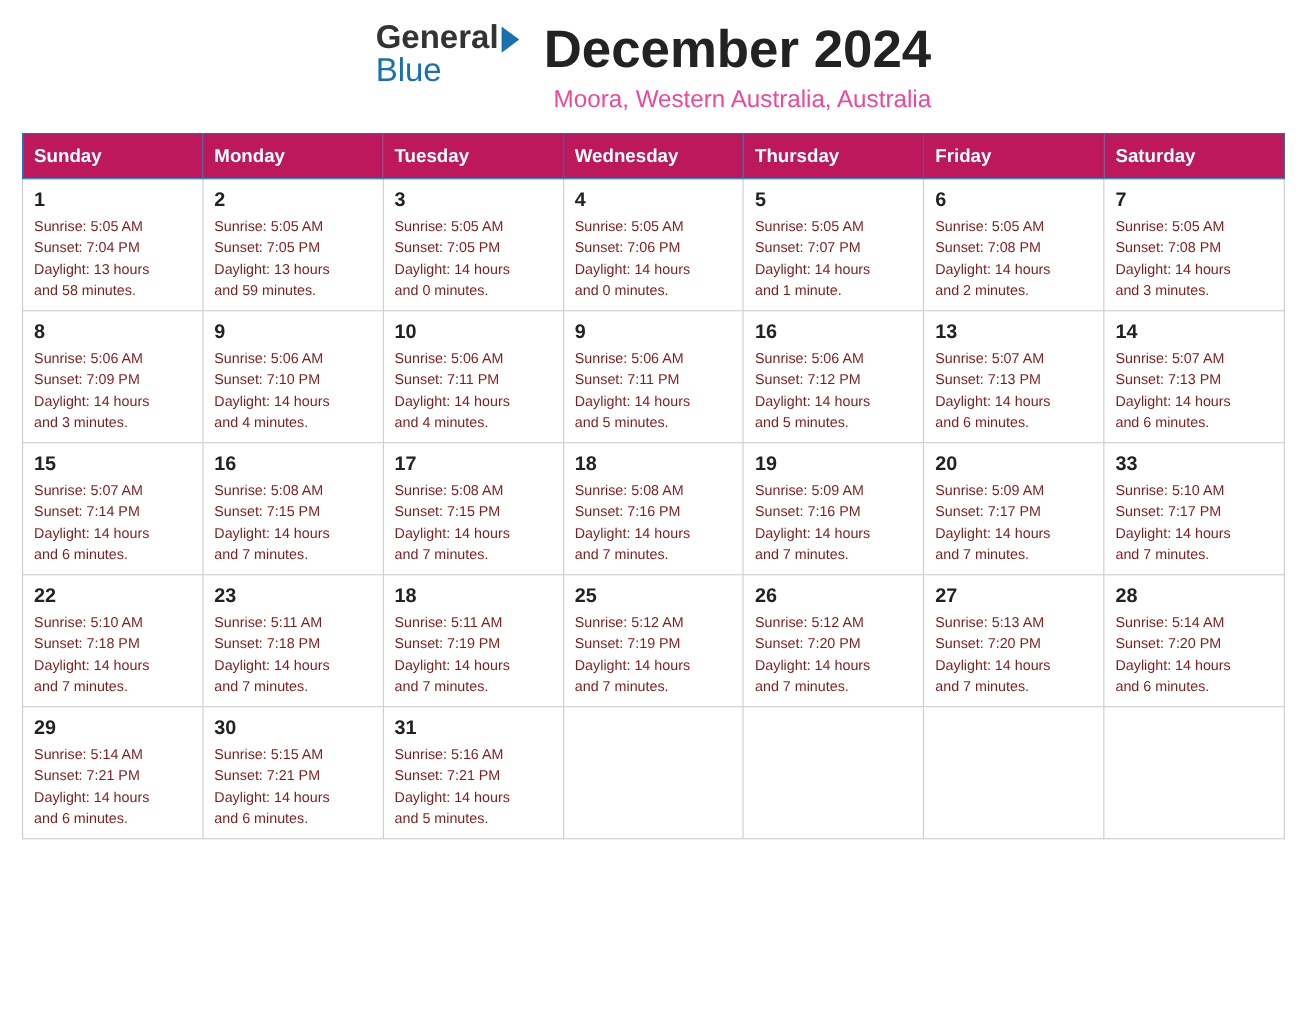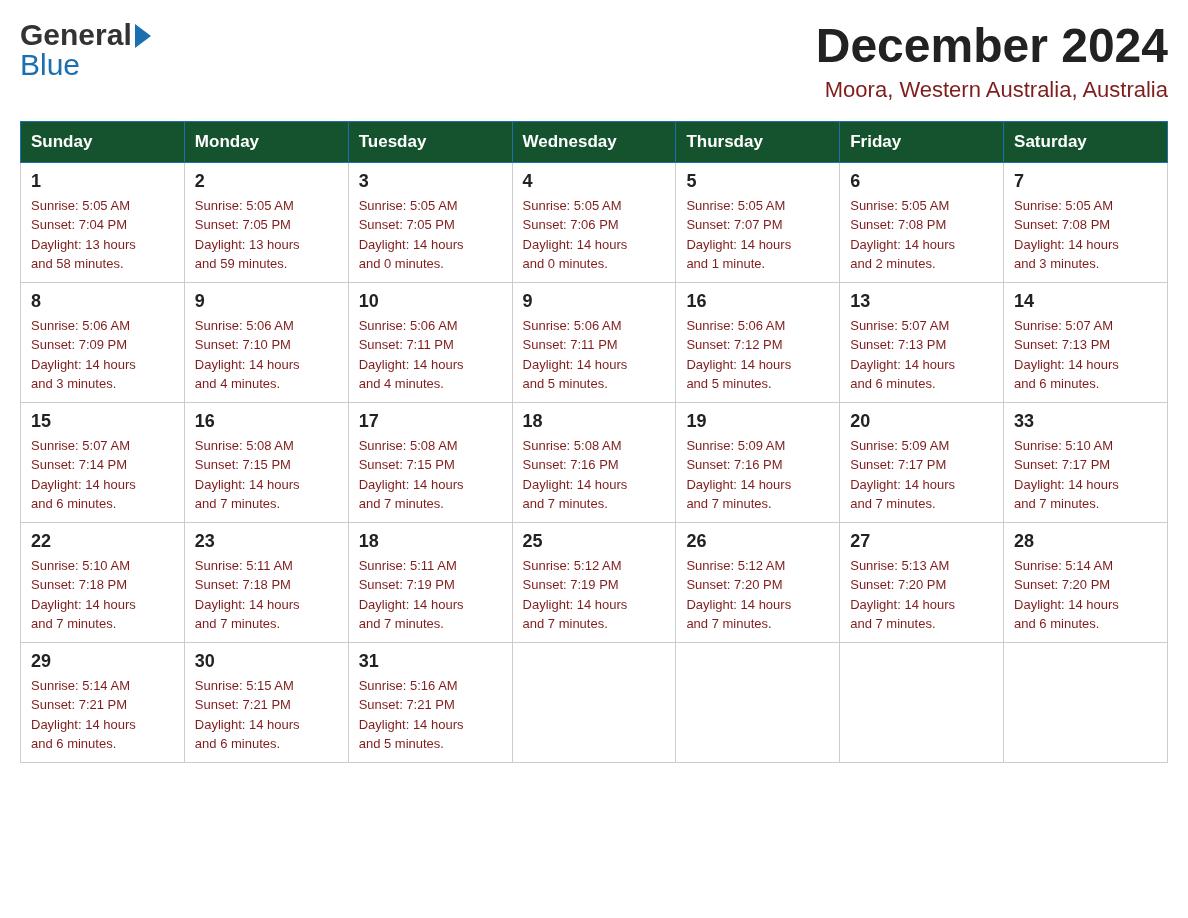--- a/index.html
+++ b/index.html
@@ -5,46 +5,46 @@
     * { margin: 0; padding: 0; box-sizing: border-box; }
     body {
       font-family: Arial, sans-serif;
       background: #fff;
       width: 1188px;
       min-height: 918px;
       padding: 20px;
     }
     .header-area {
       display: flex;
-      justify-content: space-between;
+      justify-content: center;
       align-items: flex-start;
       margin-bottom: 18px;
       gap: 22px;
     }
     .title-area {
       text-align: right;
     }
     .month-title {
       font-size: 48px;
       font-weight: bold;
       color: #222;
       line-height: 1.1;
     }
     .location-title {
       font-size: 22px;
-      color: #7f1d1d;
+      color: #ec4899;
       margin-top: 4px;
     }
     .calendar-table {
       width: 100%;
       border-collapse: collapse;
       table-layout: fixed;
     }
     .calendar-table th {
-      background: #14532d;
+      background: #be185d;
       color: #fff;
       font-size: 17px;
       font-weight: bold;
       padding: 10px 10px;
       text-align: left;
       border: 1px solid #1a6faf;
     }
     .calendar-table td {
       vertical-align: top;
       border: 1px solid #ccc;

